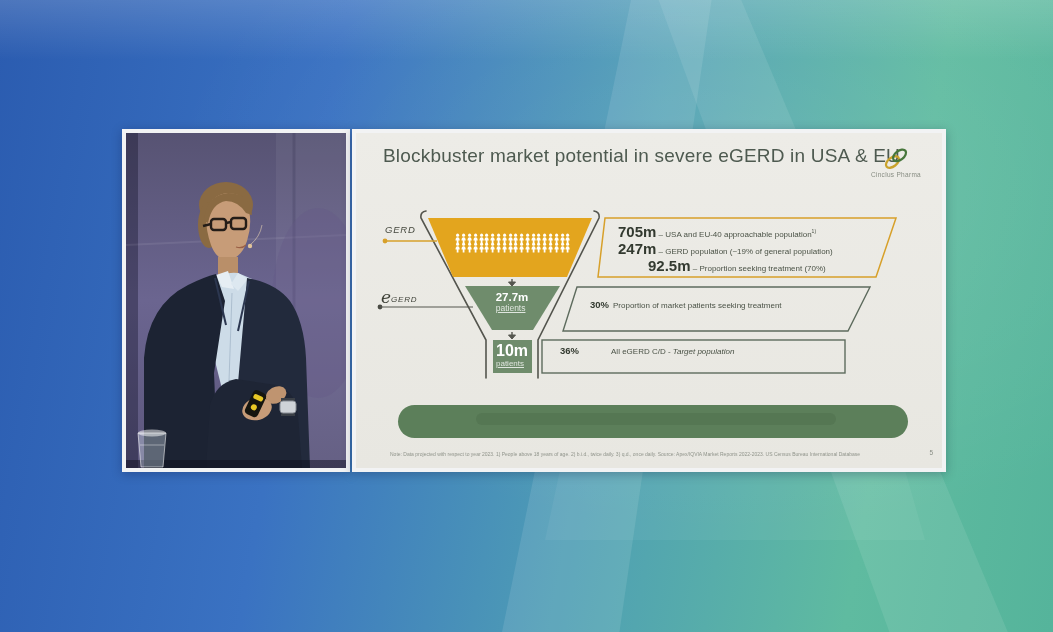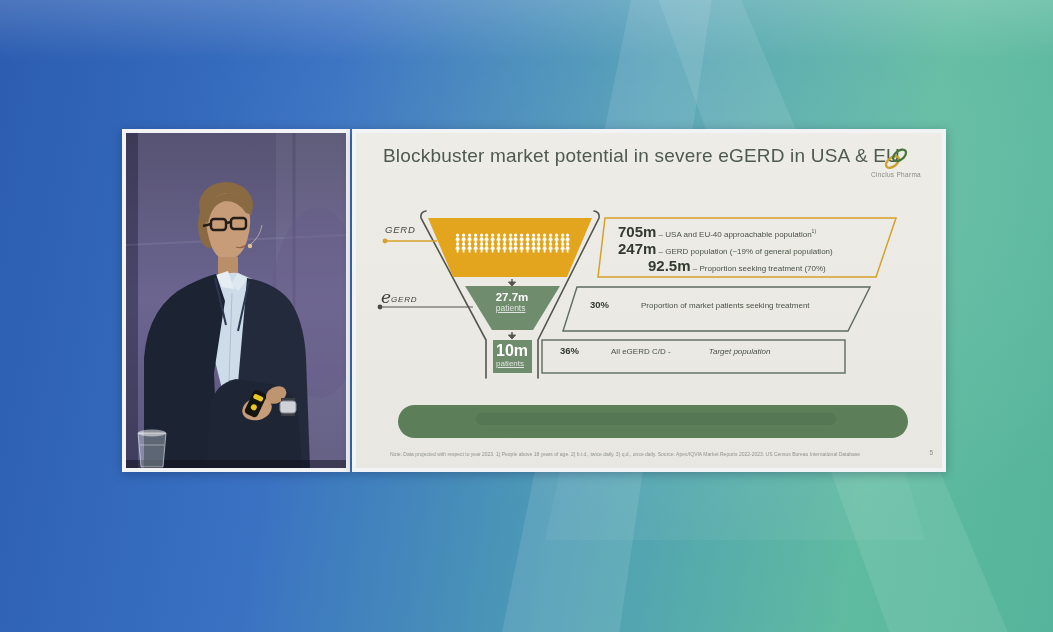--- a/index.html
+++ b/index.html
@@ -31,23 +31,23 @@
   .val-27{top:158px;} .val-27 .v{font-size:11.5px;} .val-27 .u{font-size:8.5px;}
   .val-10{top:209px;} .val-10 .v{font-size:16px;} .val-10 .u{font-size:8px;}
   .people{position:absolute;left:98px;top:100px;width:118px;}
   .person-row{display:flex;gap:.6px;justify-content:center;}
   .person-row + .person-row{margin-top:-2px;}
   .person{width:5.2px;height:11px;fill:#fff;display:block;flex:0 0 auto;}
   .callout-line{position:absolute;white-space:nowrap;font-size:8px;color:#4a5246;}
   .callout-line b{font-size:15px;color:#333a30;}
   .callout-line sup{font-size:5px;}
   .c1-1{left:262px;top:90px;} .c1-2{left:262px;top:107px;} .c1-3{left:262px;top:124px;margin-left:30px;}
-  .c2{left:234px;top:166px;} .c2 b{margin-right:32px;font-size:9.5px;}
+  .c2{left:234px;top:166px;} .c2 b{margin-right:4px;font-size:9.5px;}
   .c3{left:204px;top:212px;} .c3 b{margin-right:32px;font-size:9.5px;}
-  .c3 .ital{font-style:italic;margin-left:36px;}
+  .c3 .ital{font-style:italic;}
   .footnote{position:absolute;left:34px;top:318px;font-size:5px;color:#90948b;white-space:nowrap;}
   .page-num{position:absolute;right:9px;top:316px;font-size:6.5px;color:#8a8e85;}
 </style>
 </head>
 <body>
 
 <div class="stage">
 
   <svg class="watermark" viewBox="0 0 1053 632" preserveAspectRatio="none">
     <polygon points="633,-10 713,-10 618,642 500,642" fill="rgba(255,255,255,0.10)"></polygon>

